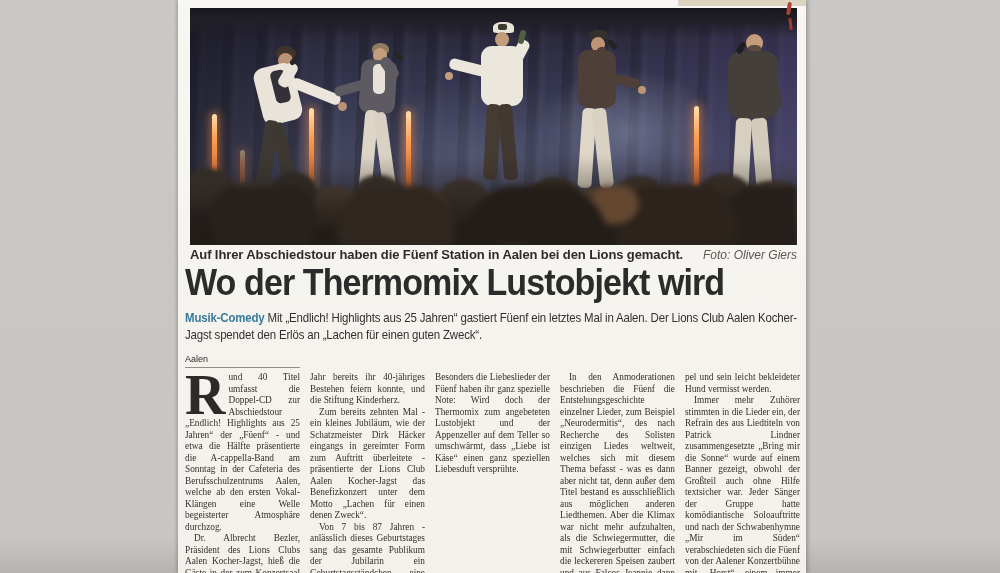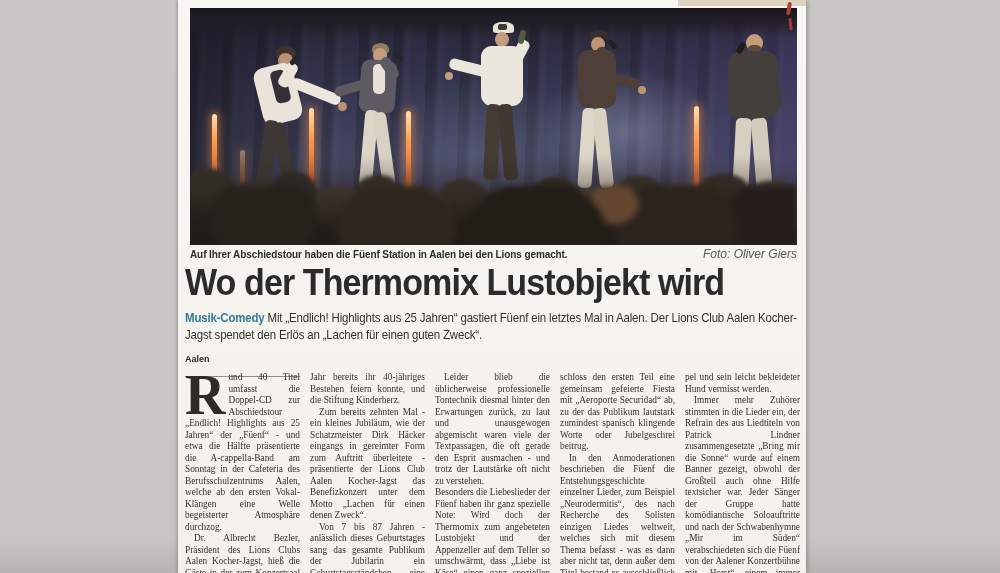--- a/index.html
+++ b/index.html
@@ -124,37 +124,37 @@
       radial-gradient(ellipse 60px 46px at 34% 70%,#241d17 99%,transparent),
       radial-gradient(ellipse 70px 50px at 57% 75%,#19140f 99%,transparent),
       radial-gradient(ellipse 24px 20px at 70% 30%,#5d4028 99%,transparent),
       radial-gradient(ellipse 62px 48px at 80% 68%,#211a14 99%,transparent),
       radial-gradient(ellipse 58px 44px at 97% 60%,#1b1511 99%,transparent),
       linear-gradient(180deg,transparent 0%,#17120e 80%);}
   .photo-wash{position:absolute;inset:0;background:rgba(232,220,200,.05);}
 
   
   .caption-row{position:absolute;left:12px;top:247px;width:607px;display:flex;justify-content:space-between;align-items:baseline;}
-  .caption{font-size:10px;font-weight:700;color:#2e2c29;letter-spacing:-.1px;}
+  .caption{font-size:13px;font-weight:700;color:#2e2c29;letter-spacing:-.1px;}
   .credit{font-size:12px;font-style:italic;color:#5a5651;}
   .headline{
     position:absolute;left:7px;top:262px;margin:0;width:660px;
     font-size:37px;font-weight:700;color:#2b2b2b;letter-spacing:-1px;white-space:nowrap;
     transform:scaleX(.92);transform-origin:left center;
   }
   .standfirst{
     position:absolute;left:7px;top:309px;margin:0;width:730px;
     font-size:13.5px;line-height:17px;color:#33312e;letter-spacing:-.2px;
     transform:scaleX(.85);transform-origin:left top;
   }
   .kicker{font-weight:700;}
   .dateline{
     position:absolute;left:7px;top:354px;width:115px;
-    font-size:9px;font-weight:700;color:#2e2c29;
-    border-bottom:1.5px solid #8f8d88;padding-bottom:12px;
+    font-size:9px;font-weight:400;color:#2e2c29;
+    border-bottom:1.5px solid #8f8d88;padding-bottom:3px;
   }
   .columns{
     position:absolute;left:7px;top:372px;width:618px;height:201px;overflow:hidden;
     display:flex;gap:10px;
   }
   .col{flex:0 0 115px;width:115px;overflow:hidden;
     font-family:"Liberation Serif",serif;font-size:9.3px;line-height:11.5px;color:#33302c;
     text-align:justify;hyphens:auto;-webkit-hyphens:auto;}
   .col p{margin:0;}
   .col p.ind{text-indent:9px;}
@@ -253,25 +253,23 @@
     <div class="col">
         <p><span class="dropcap">R</span>und 40 Titel umfasst die Doppel-CD zur Abschiedstour „Endlich! Highlights aus 25 Jahren“ der „Füenf“ - und etwa die Hälfte präsentierte die A-cappella-Band am Sonntag in der Cafeteria des Berufsschulzentrums Aalen, welche ab den ersten Vokal-Klängen eine Welle begeisterter Atmosphäre durchzog.</p>
         <p class="ind">Dr. Albrecht Bezler, Präsident des Lions Clubs Aalen Kocher-Jagst, hieß die Gäste in der zum Konzertsaal umgebauten Cafeteria herzlich willkommen und stellte kurz die drei Organisationen vor, an welche diesmal der Erlös gespendet wird: Der Aalener Tafel-Kocherladen, die Burkina-Faso-Hilfe, die in diesem</p>
       </div>
     <div class="col">
         <p>Jahr bereits ihr 40-jähriges Bestehen feiern konnte, und die Stiftung Kinderherz.</p>
         <p class="ind">Zum bereits zehnten Mal - ein kleines Jubiläum, wie der Schatzmeister Dirk Häcker eingangs in gereimter Form zum Auftritt überleitete - präsentierte der Lions Club Aalen Kocher-Jagst das Benefizkonzert unter dem Motto „Lachen für einen denen Zweck“.</p>
         <p class="ind">Von 7 bis 87 Jahren - anlässlich dieses Geburtstages sang das gesamte Publikum der Jubilarin ein Geburtstagsständchen - eine altersmäßig sehr breit gefächerte Zuhörerschar ließ sich sofort in den Bann ziehen, wenn auch die Texte der ersten Stücke alles andere als kindgerecht waren. So hatten in „Spacker“ die beschriebenen Körpermanipulationen schon masochistische Züge, be-</p>
       </div>
     <div class="col">
-        <p class="ind">Leider blieb die üblicherweise professionelle Tontechnik diesmal hinter den Erwartungen zurück, zu laut und unausgewogen abgemischt waren viele der Textpassagen, die oft gerade den Esprit ausmachen - und trotz der Lautstärke oft nicht zu verstehen.</p>
         <p>Besonders die Liebeslieder der Füenf haben ihr ganz spezielle Note: Wird doch der Thermomix zum angebeteten Lustobjekt und der Appenzeller auf dem Teller so umschwärmt, dass „Liebe ist Käse“ einen ganz speziellen Liebesduft versprühte.</p>
       </div>
     <div class="col">
-        <p>schloss den ersten Teil eine gemeinsam gefeierte Fiesta mit „Aeroporte Securidad“ ab, zu der das Publikum lautstark zumindest spanisch klingende Worte oder Jubelgeschrei beitrug.</p>
         <p class="ind">In den Anmoderationen beschrieben die Füenf die Entstehungsgeschichte einzelner Lieder, zum Beispiel „Neurodermitis“, des nach Recherche des Solisten einzigen Liedes weltweit, welches sich mit diesem Thema befasst - was es dann aber nicht tat, denn außer dem Titel bestand es ausschließlich aus möglichen anderen Liedthemen. Aber die Klimax war nicht mehr aufzuhalten, als die Schwiegermutter, die mit Schwiegerbutter einfach die leckereren Speisen zaubert und aus Falcos Jeannie dann der in einer Kneipe versumpfte Siggi wird, dessen Kum-</p>
       </div>
     <div class="col">
         <p>pel und sein leicht bekleideter Hund vermisst werden.</p>
         <p class="ind">Immer mehr Zuhörer stimmten in die Lieder ein, der Refrain des aus Liedtiteln von Patrick Lindner zusammengesetzte „Bring mir die Sonne“ wurde auf einem Banner gezeigt, obwohl der Großteil auch ohne Hilfe textsicher war. Jeder Sänger der Gruppe hatte komödiantische Soloauftritte und nach der Schwabenhymne „Mir im Süden“ verabschiedeten sich die Füenf von der Aalener Konzertbühne mit „Horst“, einem immer wieder erweiterten Medley von Liedtiteln, in denen das so häufig benutze Wort „Love“ eben einfach durch „Horst“ ersetzt wird.</p>
       </div>
   </div>
 
   <div class="tan-strip"></div>
   <div class="red-mark m1"></div>

